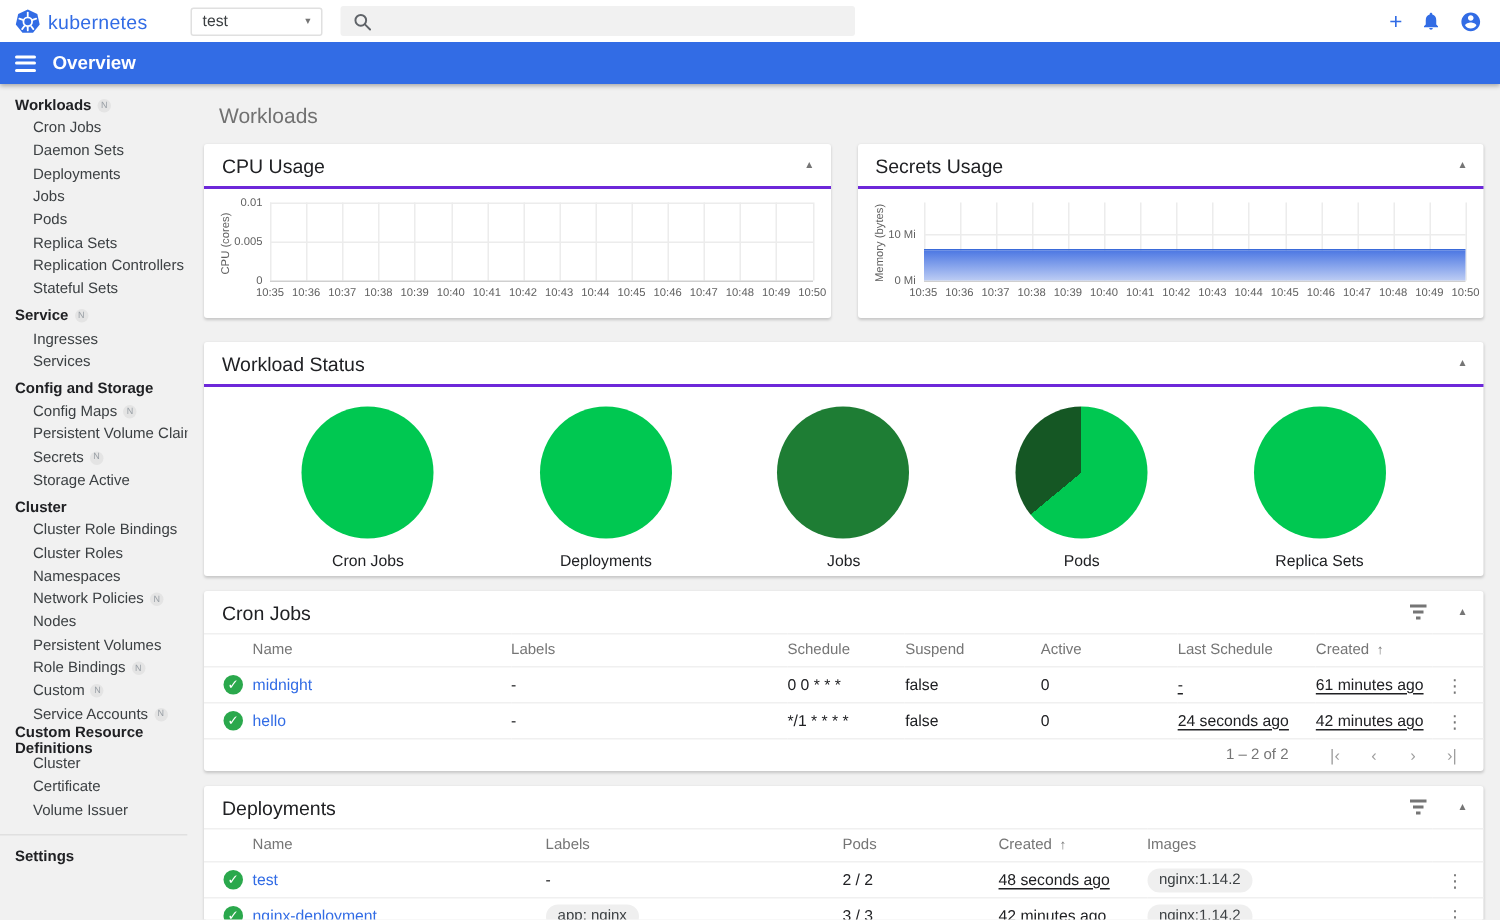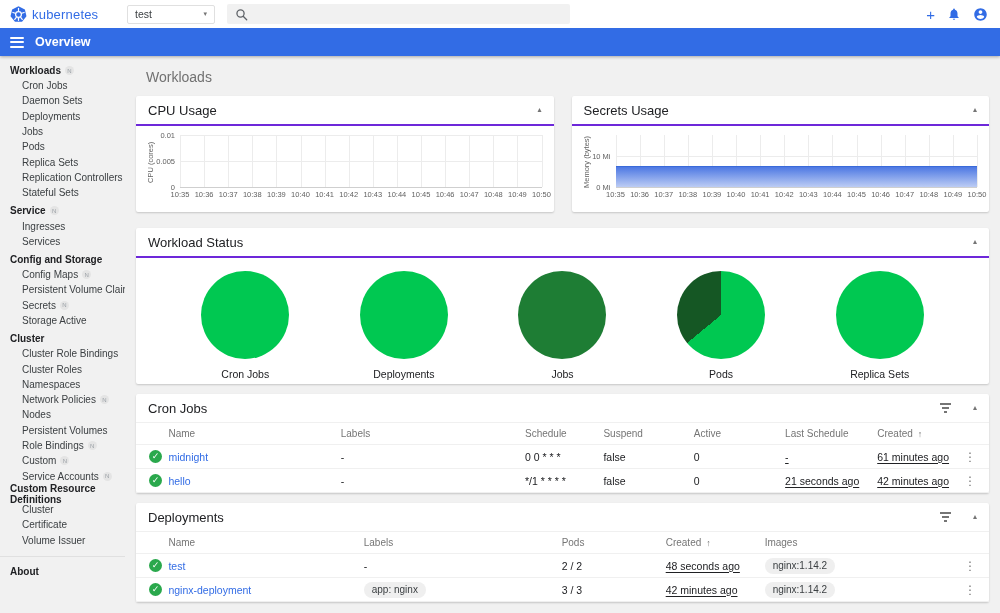--- a/index.html
+++ b/index.html
@@ -244,21 +244,21 @@
       <div class="nav-item">
         <span>Cluster</span>
       </div>
       <div class="nav-item">
         <span>Certificate</span>
       </div>
       <div class="nav-item">
         <span>Volume Issuer</span>
       </div>
       <hr class="side-divider">
-      <div class="nav-footer-item">About</div>
+      <div class="nav-footer-item">Settings</div>
     </nav>
 
   <div class="content">
     <div class="page-title">Workloads</div>
 
     <div class="charts-row">
       <div class="card chart-card">
         <div class="card-header">
           <span class="card-title">CPU Usage</span>
           <span class="header-controls">
@@ -447,28 +447,35 @@
                 <span class="kebab">⋮</span>
               </td>
             </tr>
             <tr class="data-row">
               <td class="col-status pad-cell"><span class="check-icon">✓</span></td>
               <td><a class="res-link">hello</a></td>
               <td>-</td>
               <td>*/1 * * * *</td>
               <td>false</td>
               <td>0</td>
-              <td><span class="underl">21 seconds ago</span></td>
+              <td><span class="underl">24 seconds ago</span></td>
               <td><span class="underl">42 minutes ago</span></td>
               <td>
                 <span class="kebab">⋮</span>
               </td>
             </tr>
           </tbody>
       </table>
+      <div class="pagination">
+        <span class="pag-label">1 – 2 of 2</span>
+        <span class="pag-btn">|‹</span>
+        <span class="pag-btn">‹</span>
+        <span class="pag-btn">›</span>
+        <span class="pag-btn">›|</span>
+      </div>
     </div>
 
     <div class="card table-card">
       <div class="card-header slim">
         <span class="card-title">Deployments</span>
         <span class="header-controls">
           <span class="filter-icon">
               <i></i>
               <i></i>
               <i></i>

